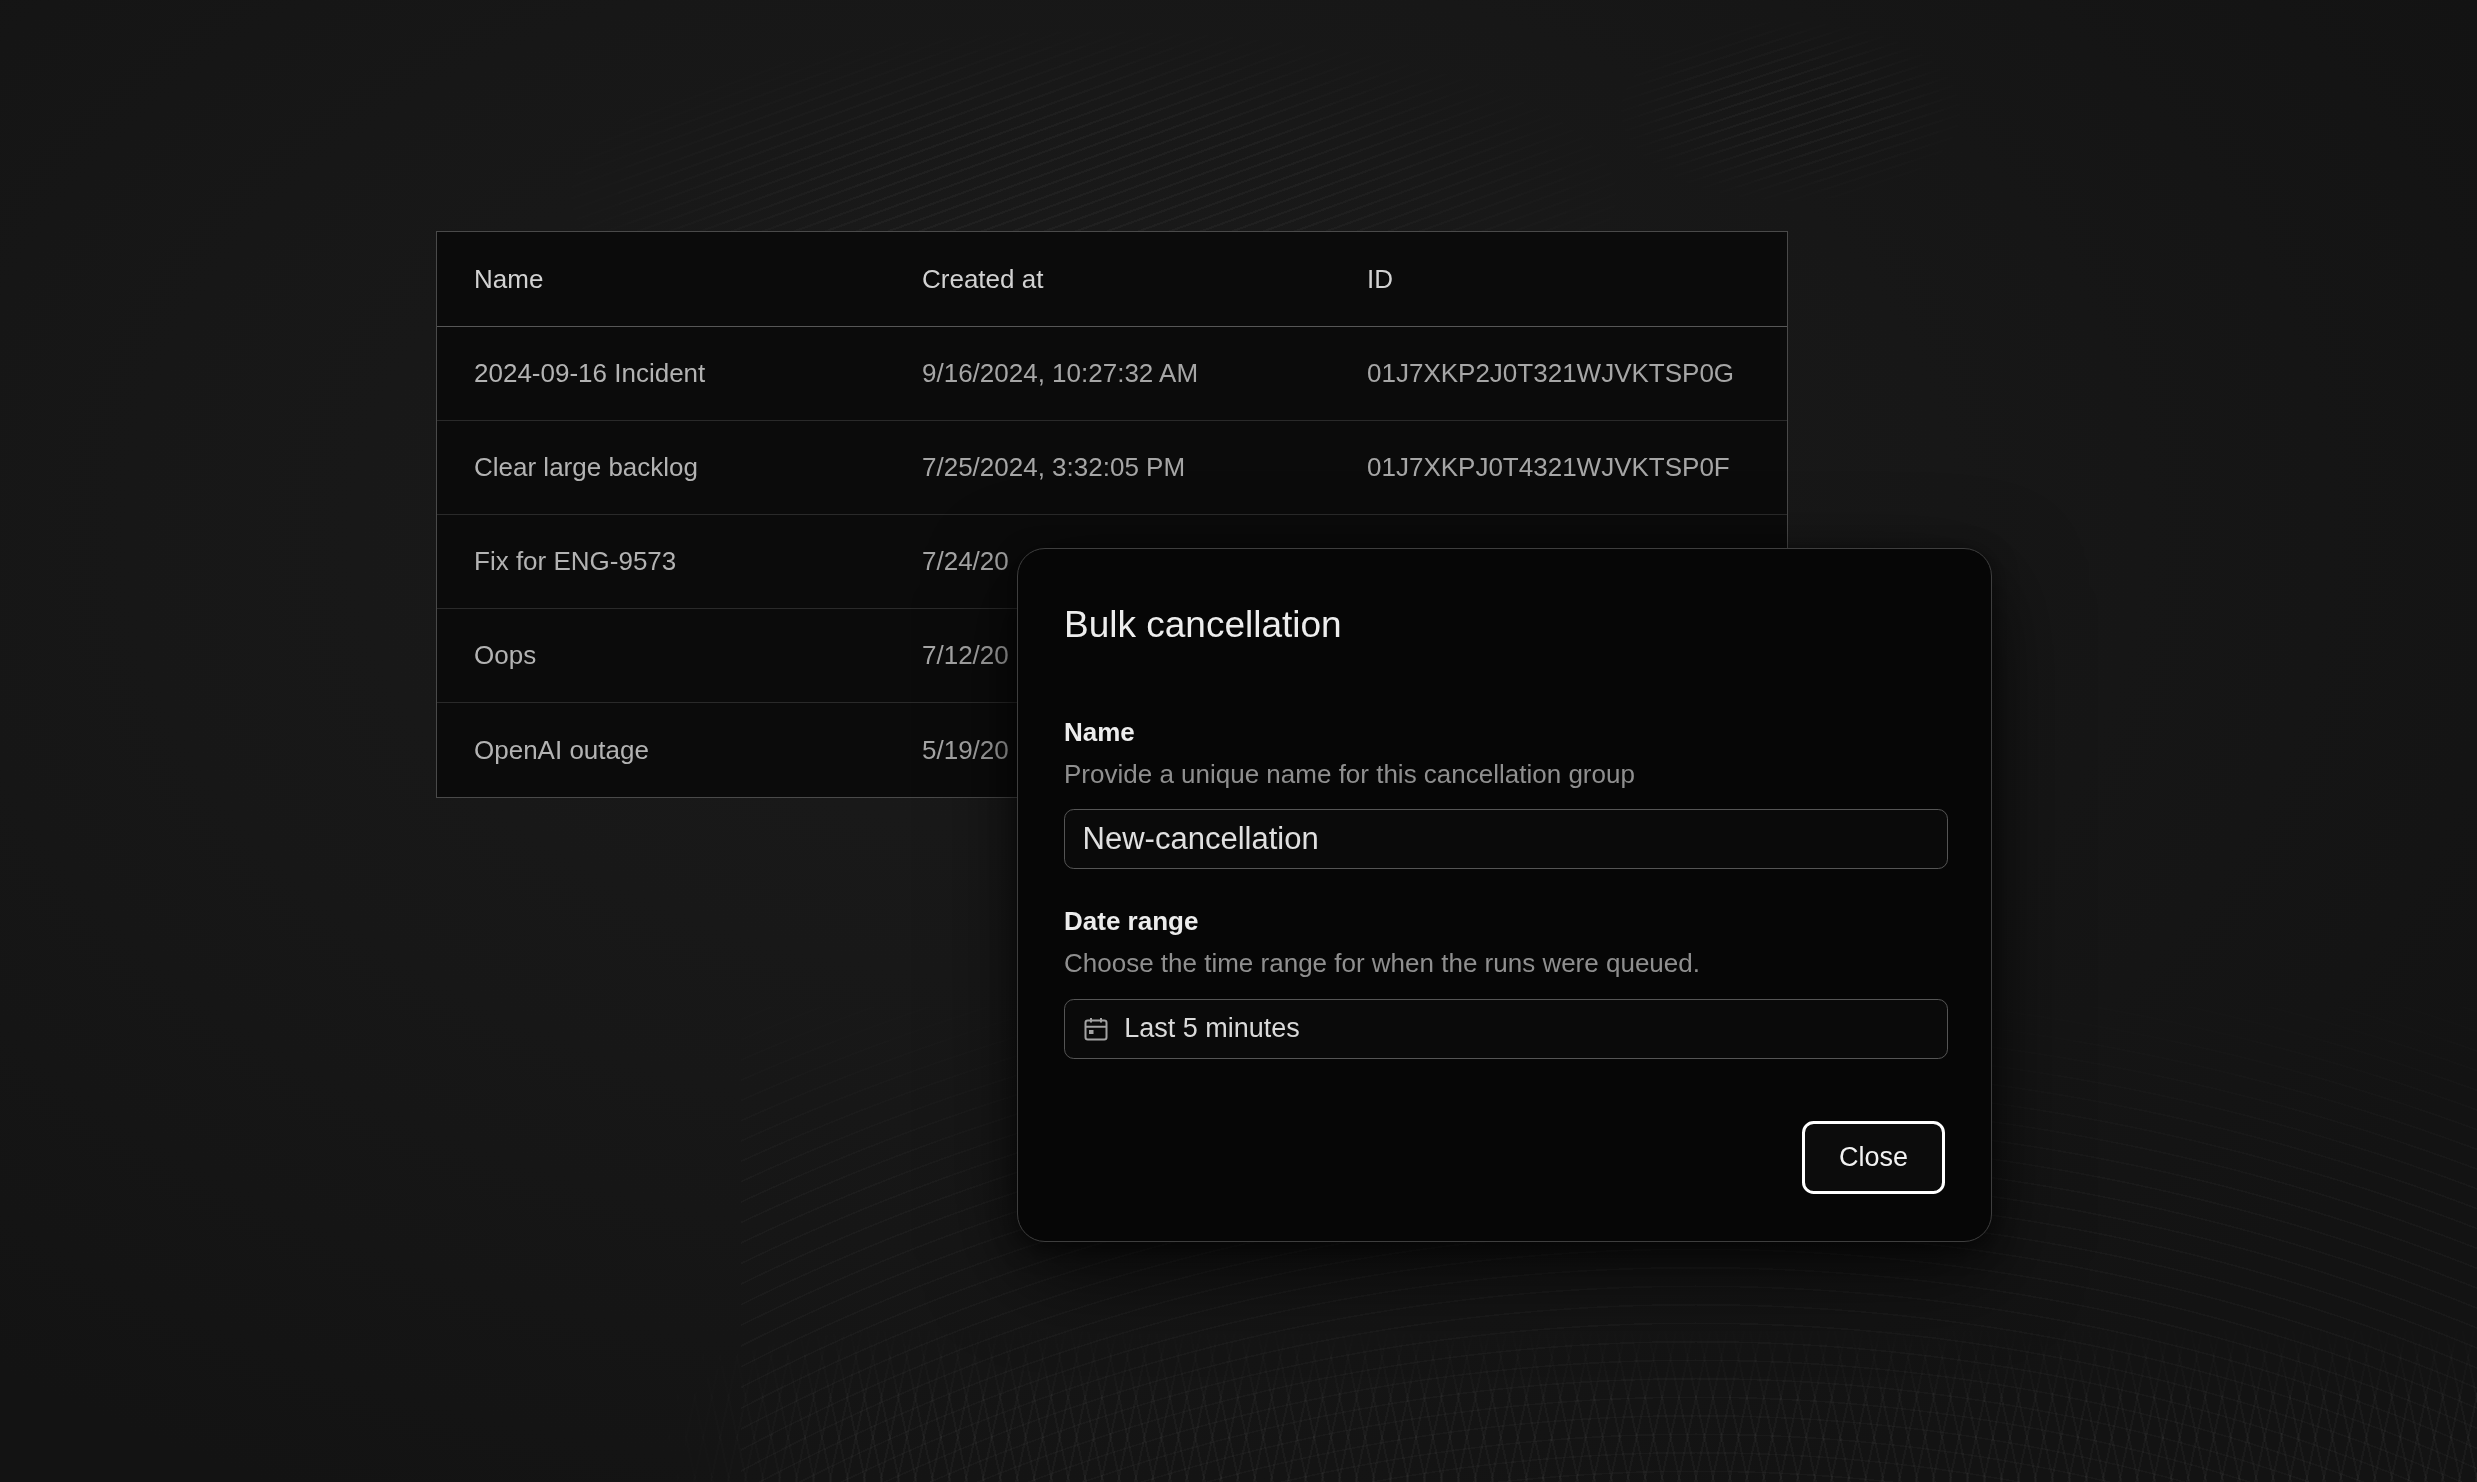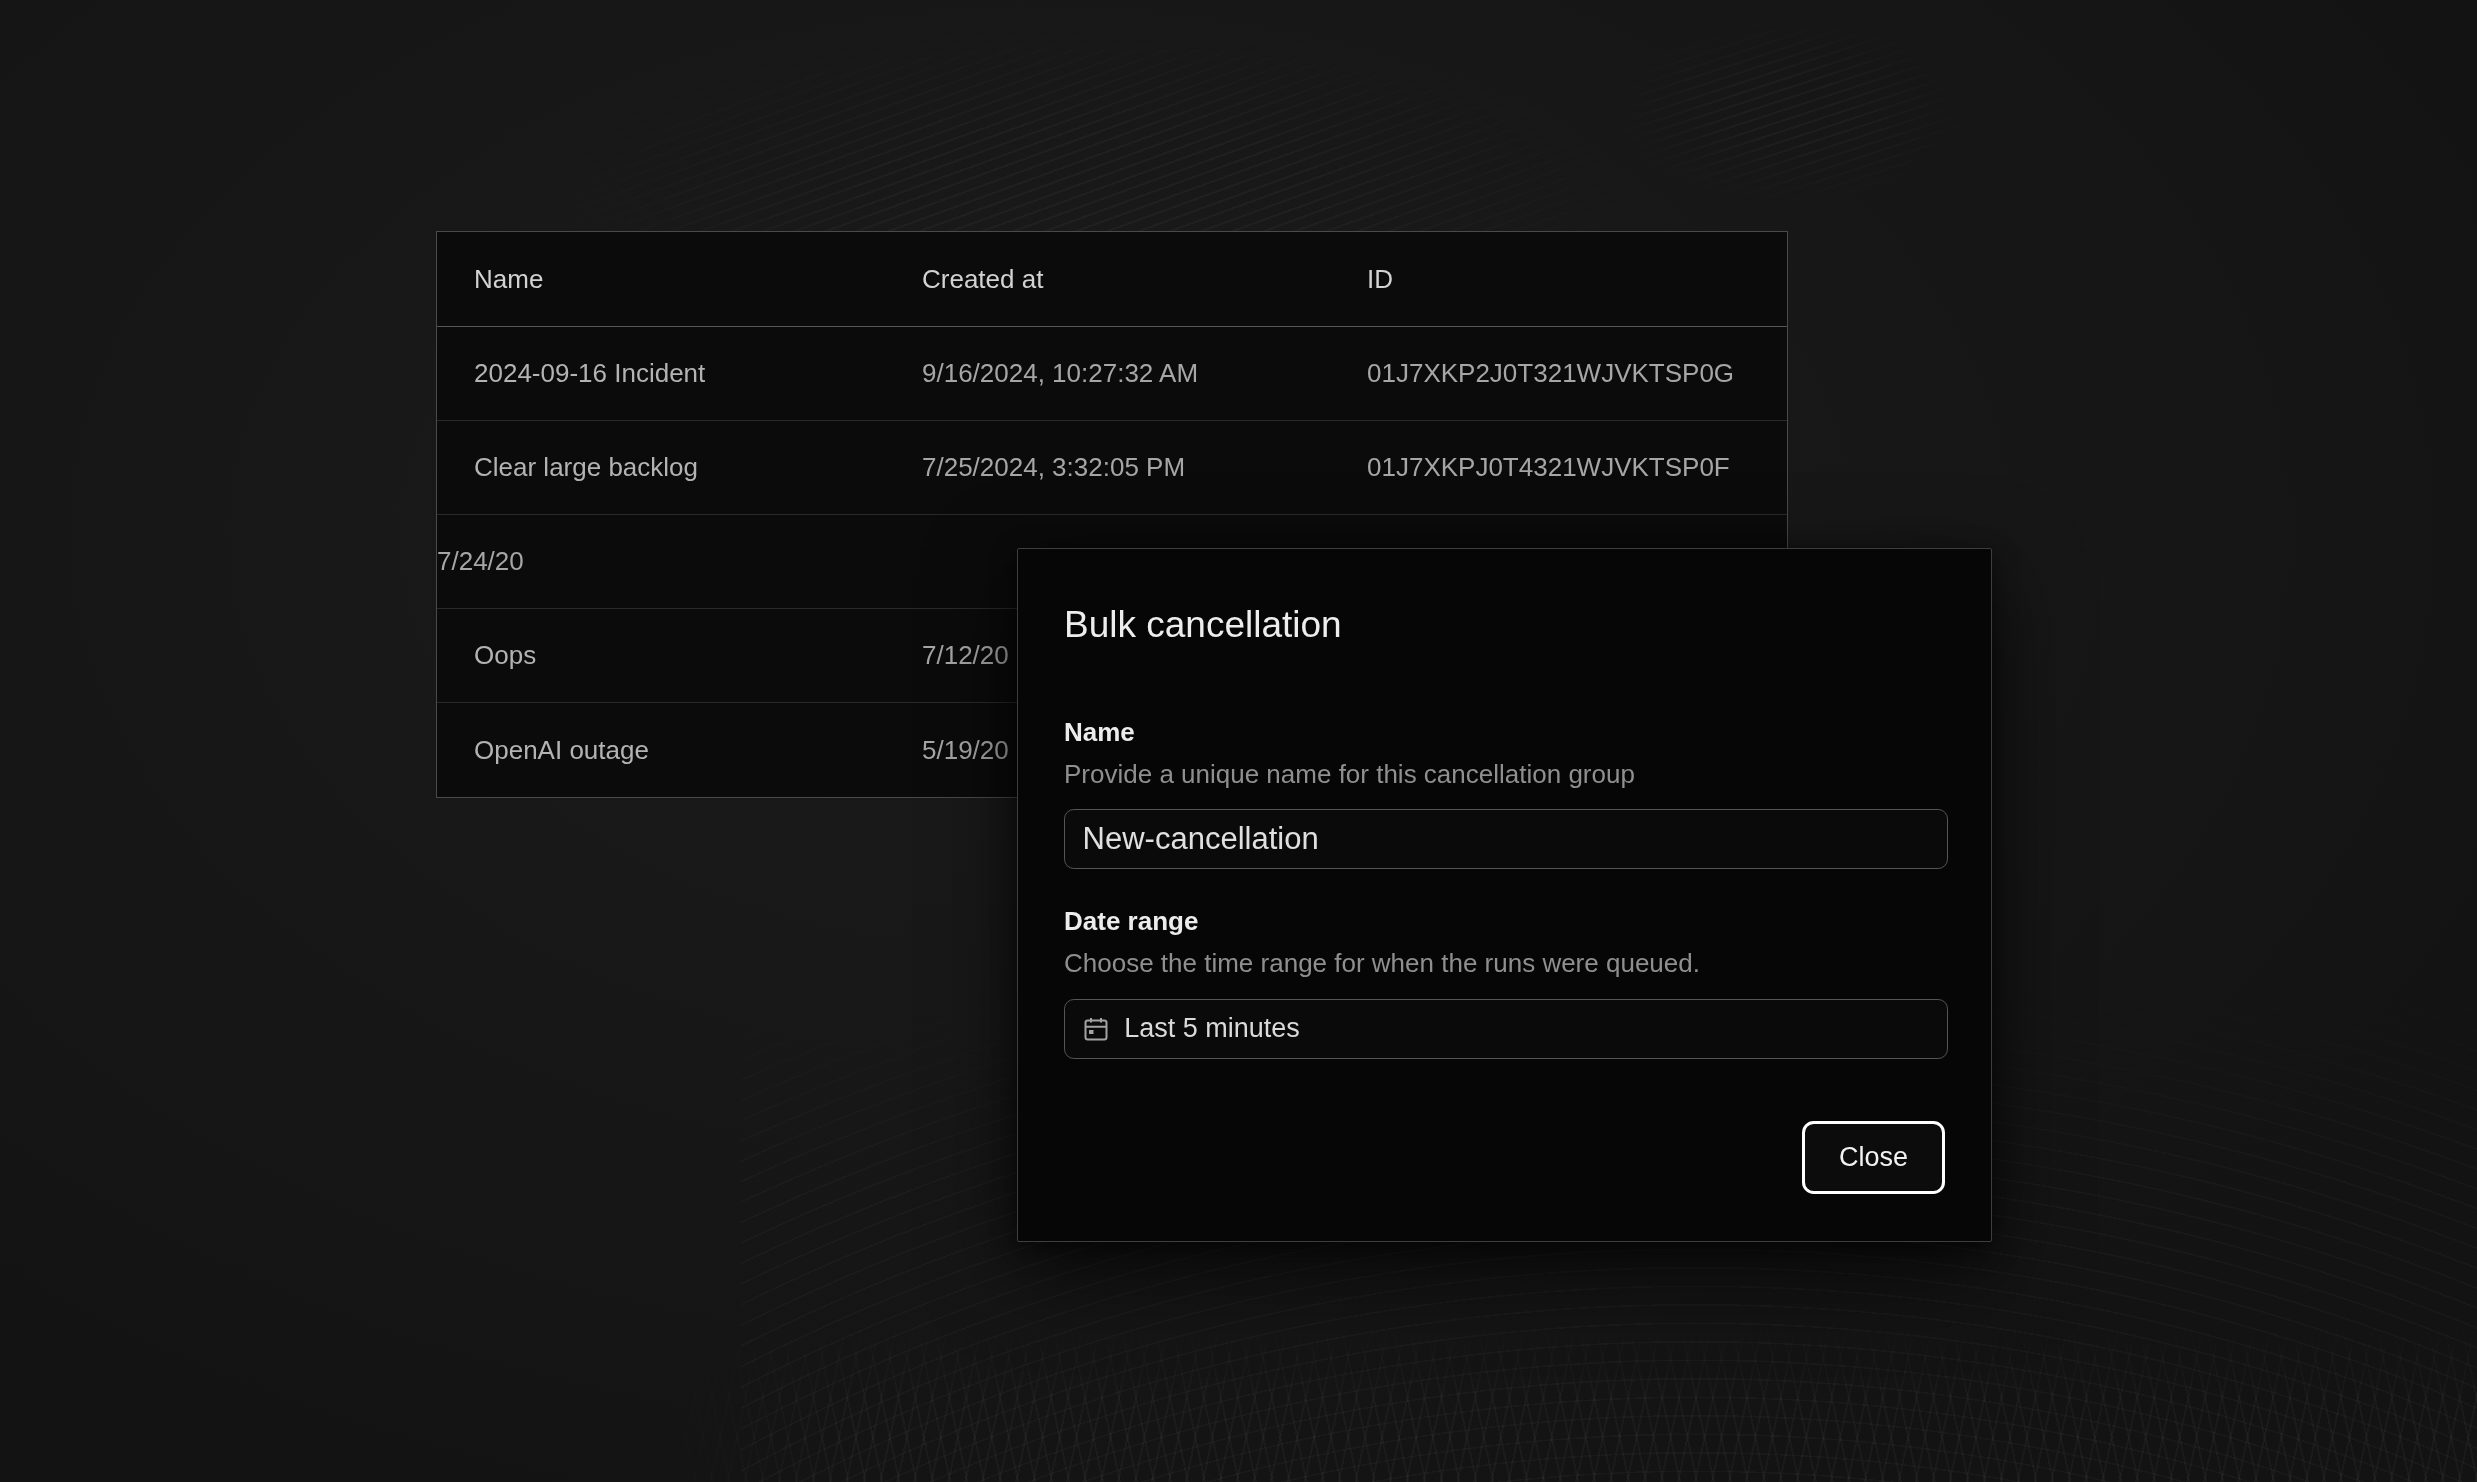--- a/index.html
+++ b/index.html
@@ -75,21 +75,21 @@
   .trow .c2, .trow .c3 { color: #a6a6a6; }
 
   
   .modal {
     position: absolute;
     left: 1017px; top: 548px;
     width: 975px; height: 694px;
     padding: 0 46px;
     background: #060606;
     border: 1px solid #3e3e3e;
-    border-radius: 2px;
+    border-radius: 28px;
     box-shadow: 0 29px 88px rgba(0,0,0,0.65), 0 5.9px 23.4px rgba(0,0,0,0.5);
   }
   .modal-title {
     margin-top: 53px;
     font-size: 37px;
     line-height: 45px;
     font-weight: 400;
     color: #ededed;
   }
   .field-label {
@@ -178,20 +178,21 @@
       <div class="cell c1">2024-09-16 Incident</div>
       <div class="cell c2">9/16/2024, 10:27:32 AM</div>
       <div class="cell c3">01J7XKP2J0T321WJVKTSP0G</div>
     </div>
     <div class="trow">
       <div class="cell c1">Clear large backlog</div>
       <div class="cell c2">7/25/2024, 3:32:05 PM</div>
       <div class="cell c3">01J7XKPJ0T4321WJVKTSP0F</div>
     </div>
     <div class="trow">
+      <div class="cell c1">Fix for ENG-9573</div>
       <div class="cell c2">7/24/20</div>
       <div class="cell c3"></div>
     </div>
     <div class="trow">
       <div class="cell c1">Oops</div>
       <div class="cell c2">7/12/20</div>
       <div class="cell c3"></div>
     </div>
     <div class="trow">
       <div class="cell c1">OpenAI outage</div>

